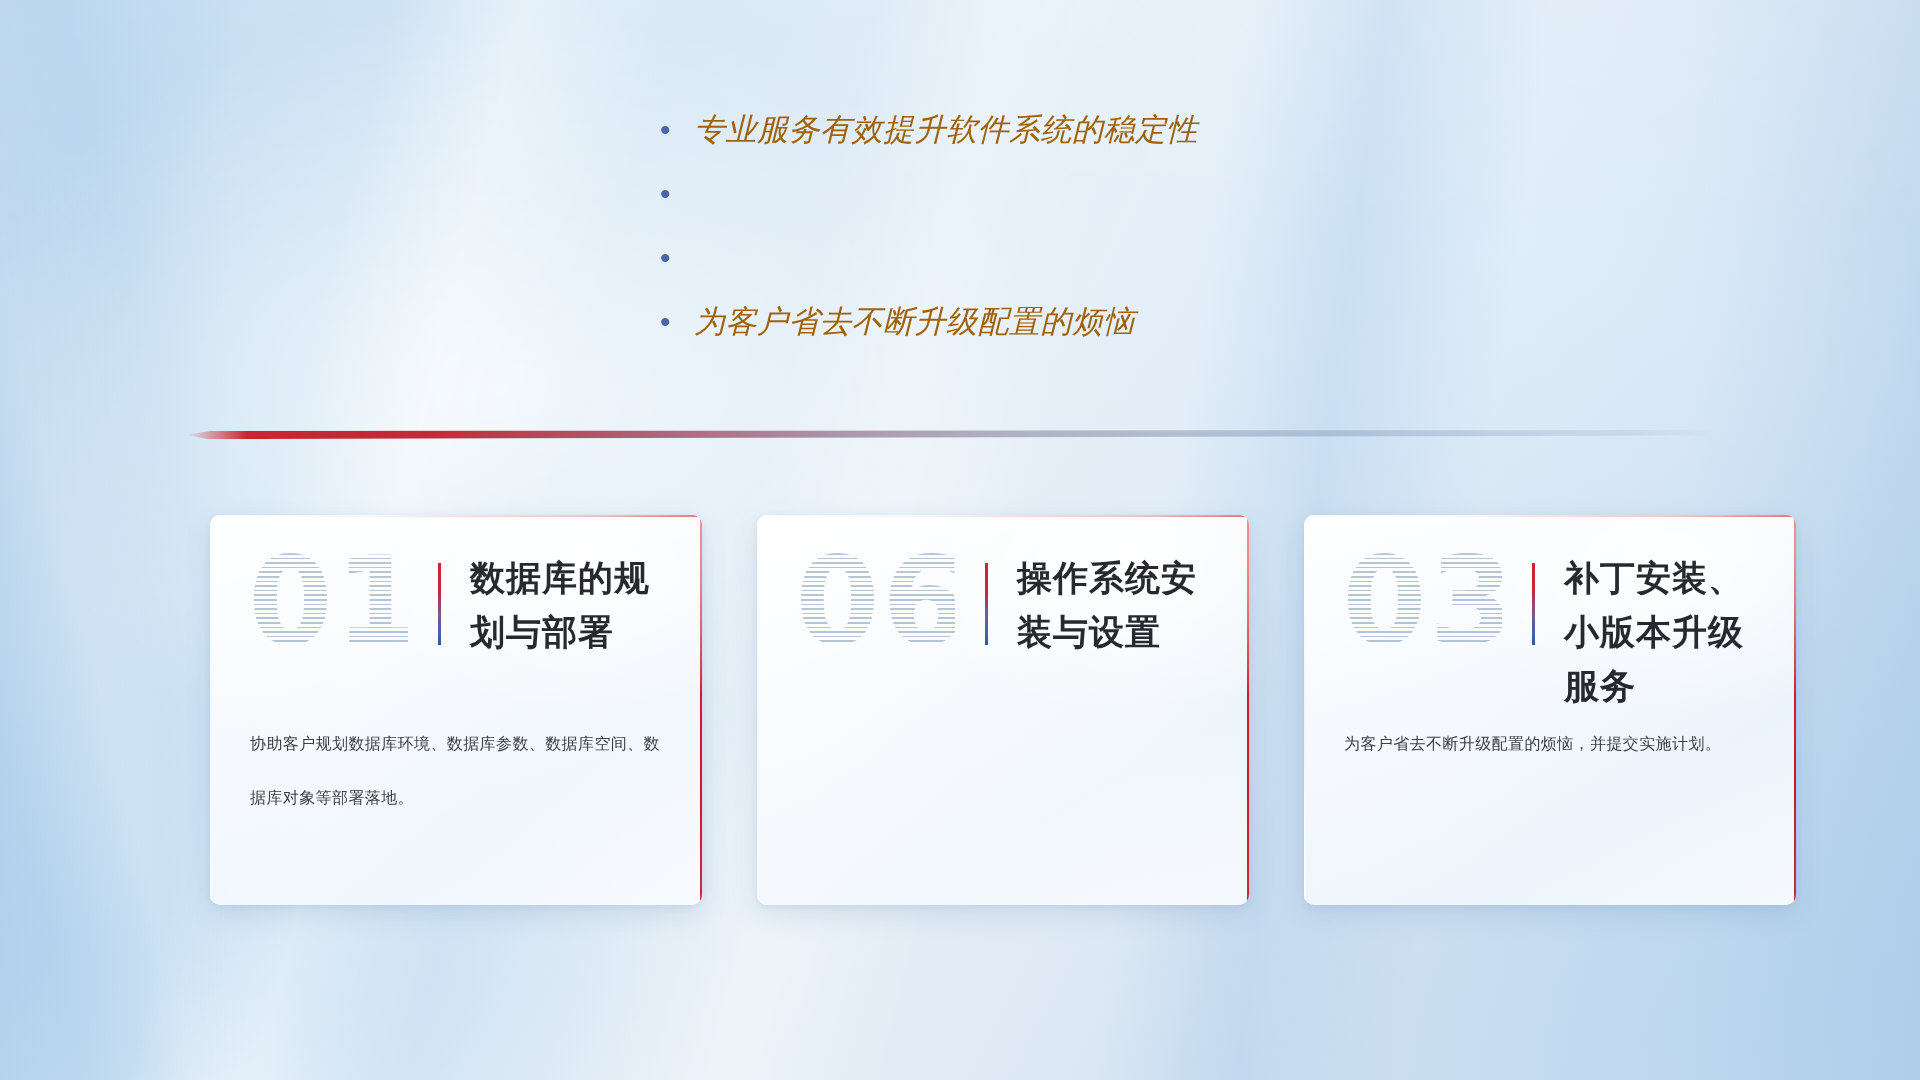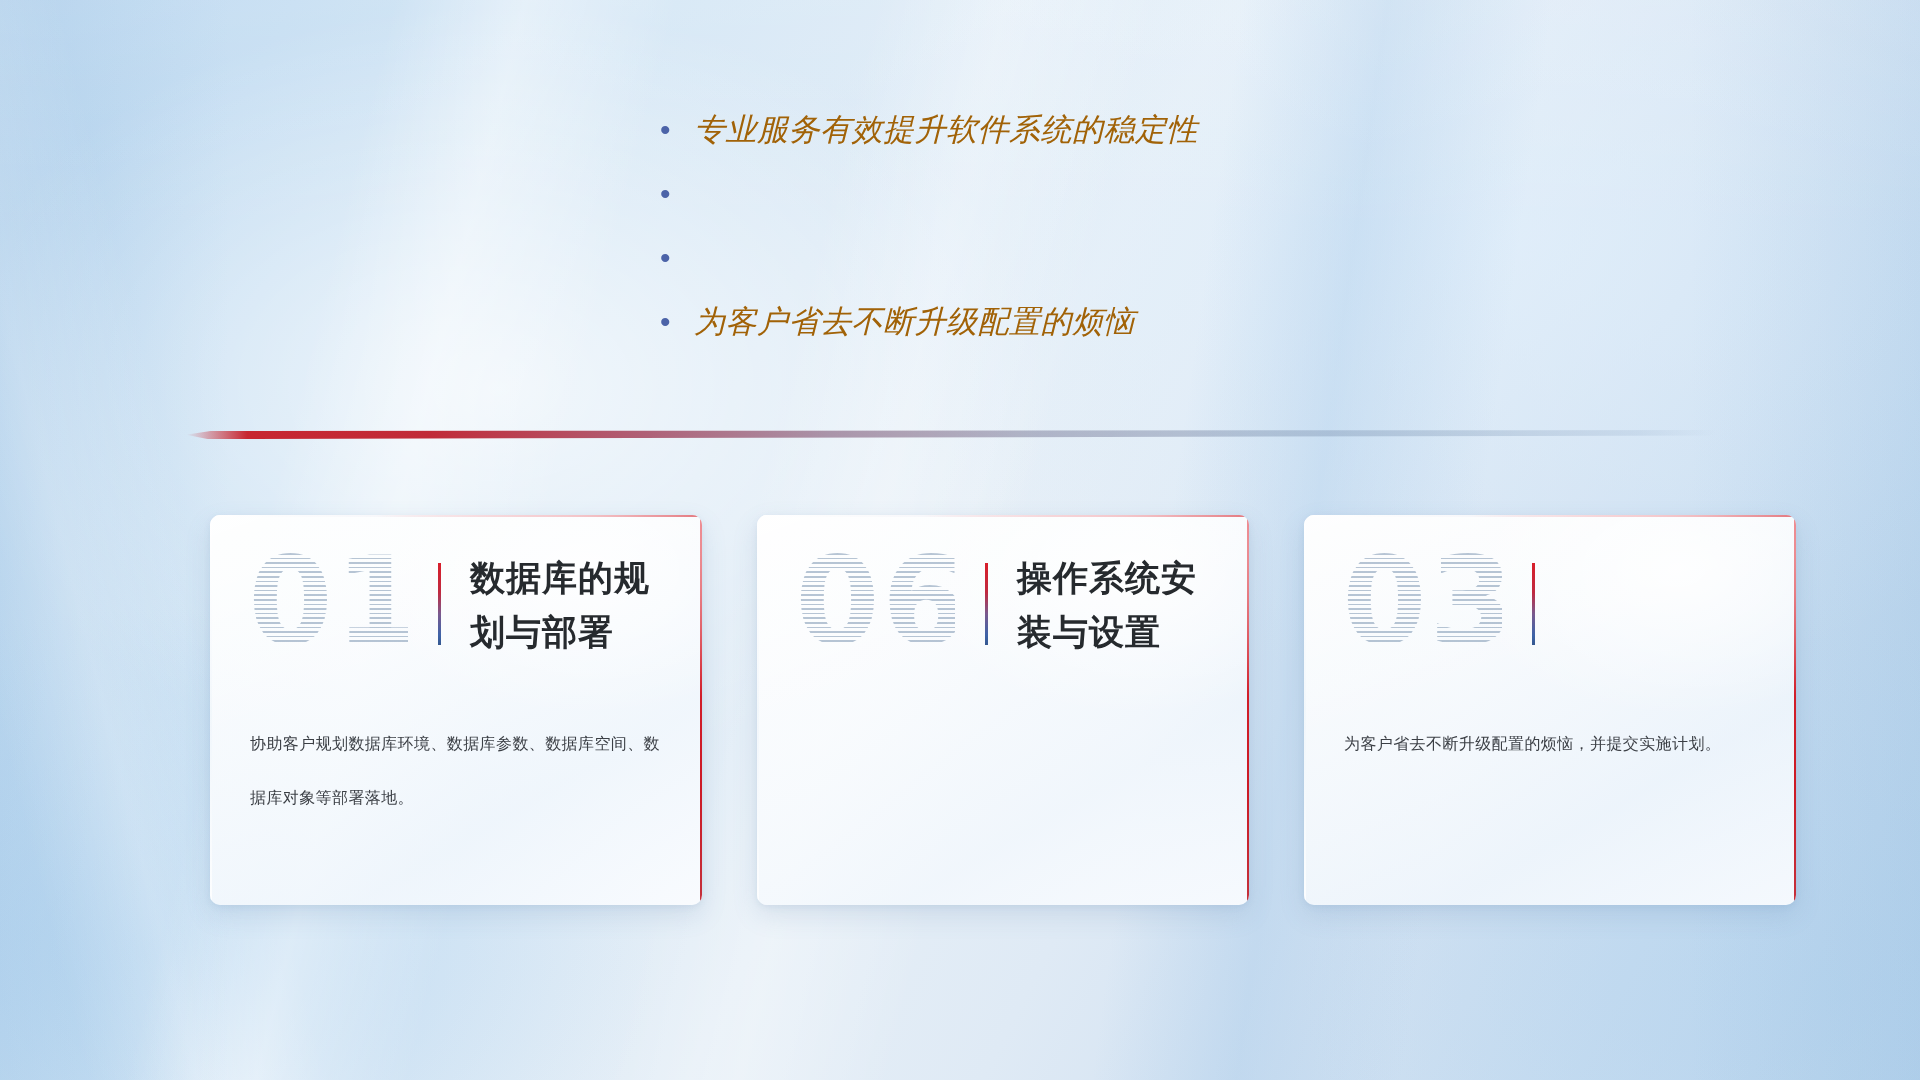--- a/index.html
+++ b/index.html
@@ -254,17 +254,18 @@
   </div>
 
   <div class="card">
     <div class="card-edge-top"></div>
     <div class="card-edge-right"></div>
     <div class="card-edge-left"></div>
     <div class="card-sheen"></div>
     <div class="card-head">
       <div class="card-num">03</div>
       <div class="card-bar"></div>
+      <div class="card-title">补丁安装、小版本升级服务</div>
     </div>
     <div class="card-body">为客户省去不断升级配置的烦恼，并提交实施计划。</div>
   </div>
 
 </div>
 
 </body></html>

